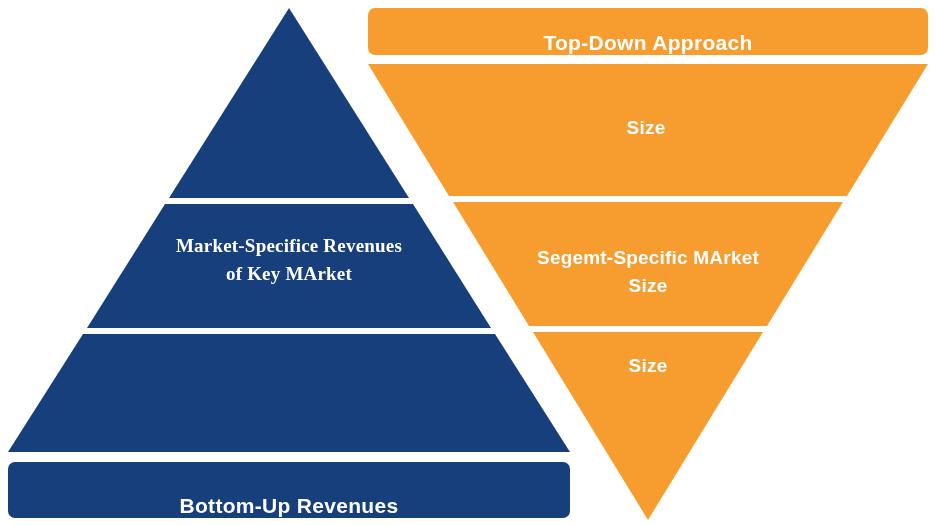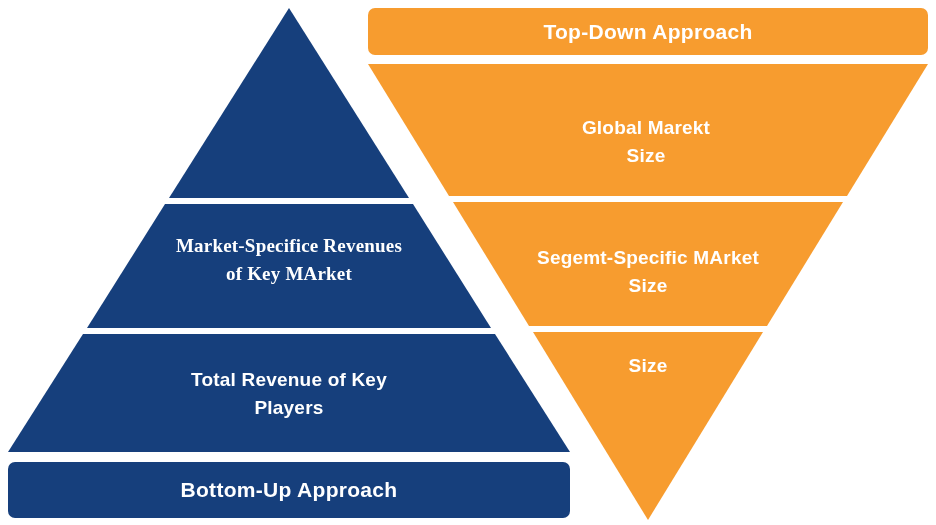--- a/index.html
+++ b/index.html
@@ -29,21 +29,21 @@
     font-weight: 700;
     text-align: center;
   }
   .tier-label {
     font-size: 19px;
     line-height: 28px;
     letter-spacing: 0.2px;
   }
   .bar-label {
     display: flex;
-    align-items: center;
+    align-items: flex-end;
     justify-content: center;
     font-size: 21px;
     letter-spacing: 0.3px;
   }
 </style>
 </head>
 <body>
 
 <div class="diagram">
 
@@ -63,36 +63,31 @@
   <div class="label bar-label" style="left:368px; top:8px; width:560px; height:47px;">
     <span>Top-Down Approach</span>
   </div>
 
 
   <div class="label tier-label" style="left:89px; top:232px; width:400px;font-family:Liberation Serif, serif;">
     <div>Market-Specifice Revenues</div>
     <div>of Key MArket</div>
   </div>
 
-  <div class="label tier-label" style="left:114px; top:366px; width:350px;">
-    <div>Total Revenue of Key</div>
-    <div>Players</div>
-  </div>
 
   <div class="label tier-label" style="left:496px; top:114px; width:300px;">
-    <div>Global Marekt</div>
     <div>Size</div>
   </div>
 
   <div class="label tier-label" style="left:448px; top:244px; width:400px;">
     <div>Segemt-Specific MArket</div>
     <div>Size</div>
   </div>
 
   <div class="label tier-label" style="left:523px; top:352px; width:250px;">
     <div>Size</div>
   </div>
 
   <div class="label bar-label" style="left:8px; top:462px; width:562px; height:56px;">
-    <span>Bottom-Up Approach</span>
+    <span>Bottom-Up Revenues</span>
   </div>
 
 </div>
 
 </body></html>

